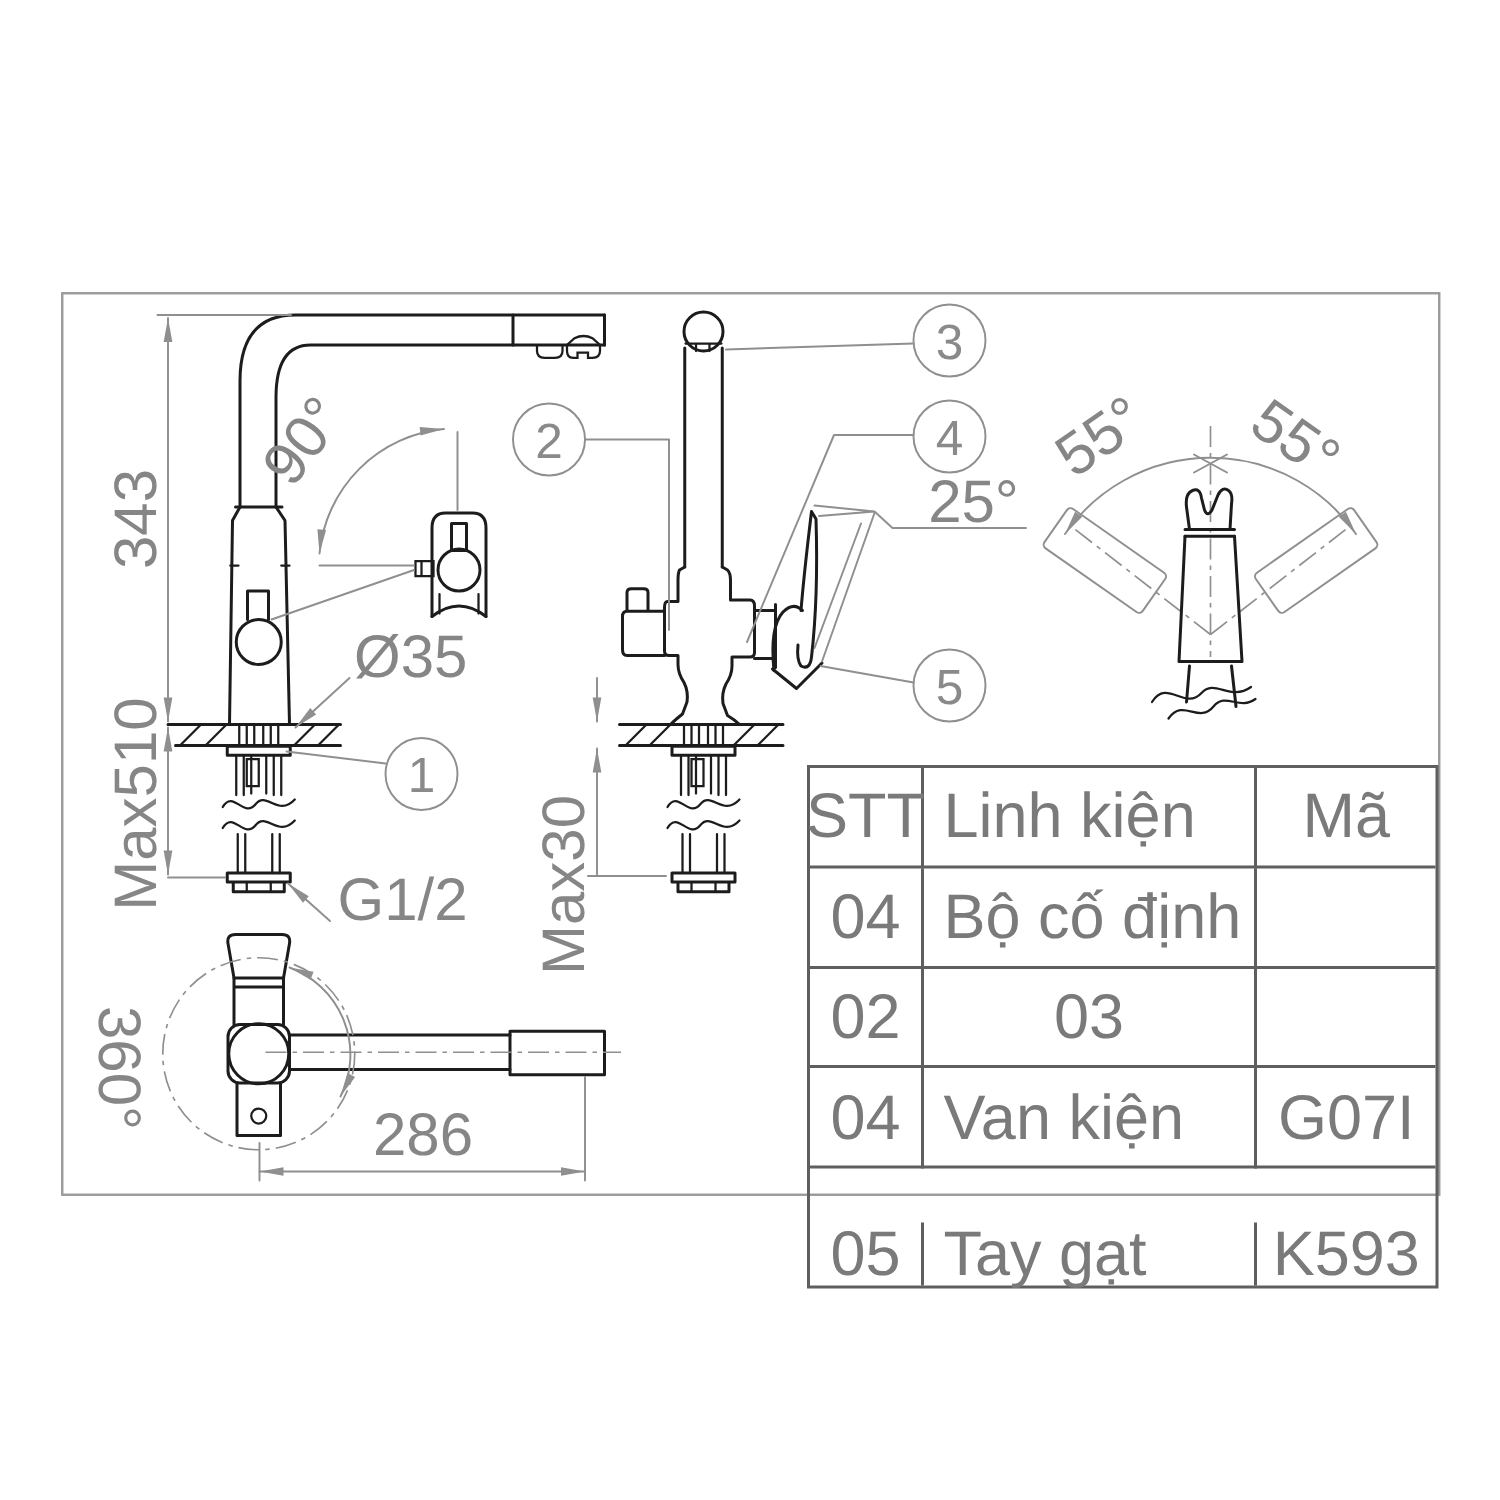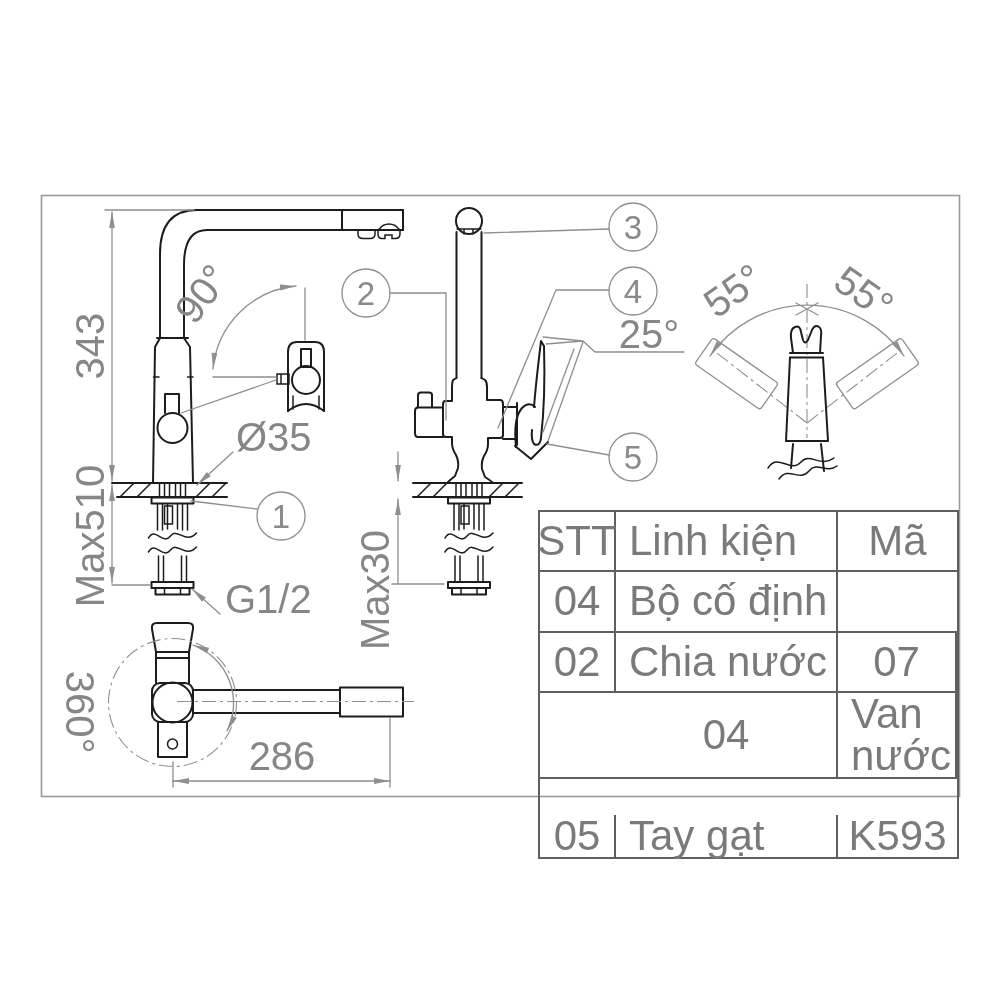--- a/index.html
+++ b/index.html
@@ -183,25 +183,25 @@
   <div class="ptable">
     <div class="cell cnum">STT</div>
     <div class="cell cname">Linh kiện</div>
     <div class="cell ccode">Mã</div>
 
     <div class="cell cnum">04</div>
     <div class="cell cname">Bộ cố định</div>
     <div class="cell ccode"></div>
 
     <div class="cell cnum">02</div>
-    <div class="cell cname">Chia nước</div>
-
-    <div class="cell cnum">07</div>
+
+    <div class="cell cnum">03</div>
     <div class="cell ccode"></div>
 
     <div class="cell cnum">04</div>
-    <div class="cell cname">Van nước</div>
+    <div class="cell cname">Van kiện</div>
+    <div class="cell ccode">G07I</div>
 
     <div class="cell cnum lastrow">05</div>
     <div class="cell cname lastrow">Tay gạt</div>
     <div class="cell ccode lastrow">K593</div>
   </div>
 </div>
 
 </body></html>

